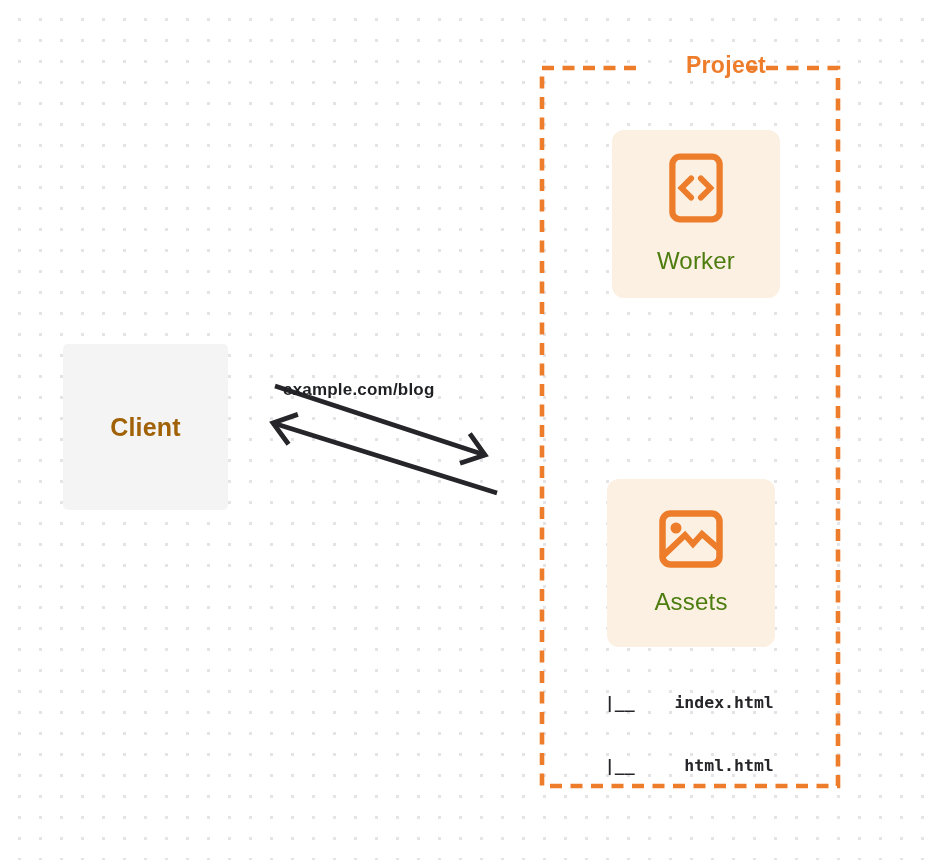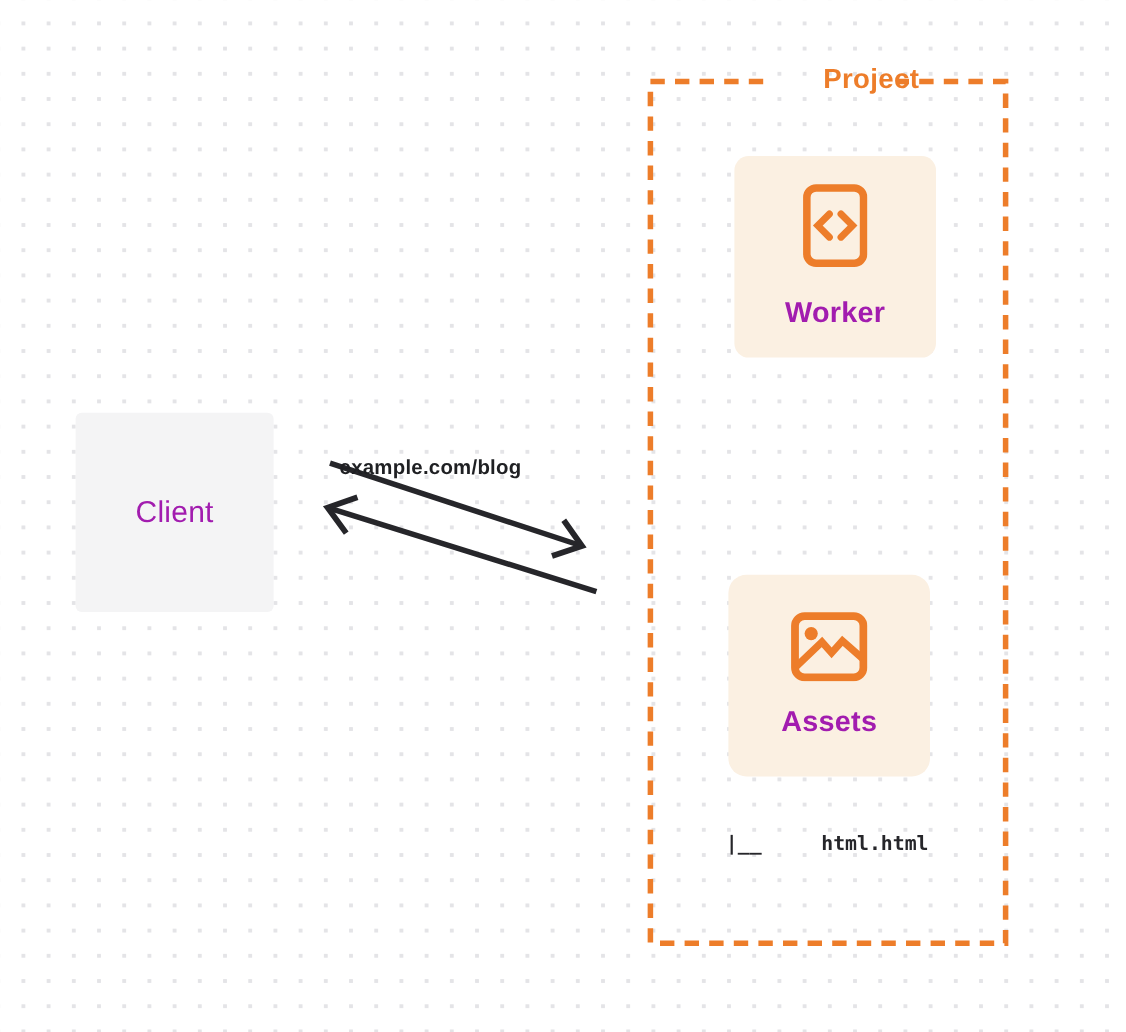--- a/index.html
+++ b/index.html
@@ -14,21 +14,21 @@
     overflow:hidden;
   }
   .overlay{position:absolute;left:0;top:0;width:938px;height:860px;pointer-events:none;}
 
   .client-box{
     position:absolute;left:63px;top:344px;width:165px;height:166px;
     background:#F4F4F5;border-radius:5px;
     display:flex;align-items:center;justify-content:center;
   }
   .client-box .node-label{
-    font-size:25px;font-weight:normal;color:#a21caf;letter-spacing:.2px;
+    font-size:25px;font-weight:bold;color:#a16207;letter-spacing:.2px;
   }
 
   .request-label{
     position:absolute;left:283px;top:340px;
     font-size:17px;font-weight:bold;color:#1F2023;letter-spacing:.2px;
     white-space:nowrap;
     margin-top:40px;
   }
 
   .project-label{
@@ -36,23 +36,23 @@
     text-align:center;
     font-size:23px;font-weight:bold;color:#ED7D2A;letter-spacing:.3px;
   }
 
   .card{
     position:absolute;width:168px;height:168px;
     background:#FBF0E2;border-radius:12px;
     display:flex;flex-direction:column;align-items:center;justify-content:center;
   }
   .card.worker{left:612px;top:130px;gap:24px;}
-  .card.assets{left:607px;top:479px;gap:20px;border-radius:15px;}
+  .card.assets{left:607px;top:479px;gap:20px;}
   .card .card-label{
-    font-size:24px;font-weight:bold;color:#a21caf;letter-spacing:.2px;
+    font-size:24px;font-weight:normal;color:#4d7c0f;letter-spacing:.2px;
   }
 
   .tree{
     position:absolute;left:585px;top:650px;
     font-family:"DejaVu Sans Mono", monospace;
     font-size:16.5px;font-weight:bold;line-height:21px;
     color:#26262A;white-space:pre;
   }
 </style>
 </head>
@@ -94,17 +94,18 @@
   <div class="card assets">
     <svg width="64" height="58" viewBox="0 0 64 58">
       <rect x="3.5" y="3.5" width="57" height="51" rx="8" fill="none" stroke="#ED7D2A" stroke-width="6.5"></rect>
       <circle cx="17" cy="18" r="5.5" fill="#ED7D2A"></circle>
       <polyline points="4,46 26,25 34,34 43,24 60,39" fill="none" stroke="#ED7D2A" stroke-width="6" stroke-linecap="butt" stroke-linejoin="miter"></polyline>
     </svg>
     <div class="card-label">Assets</div>
   </div>
 
   <div class="tree">
+    <div>  |__    index.html</div>
     <div>  |__     html.html</div>
     
   </div>
 
 </div>
 
 </body></html>

